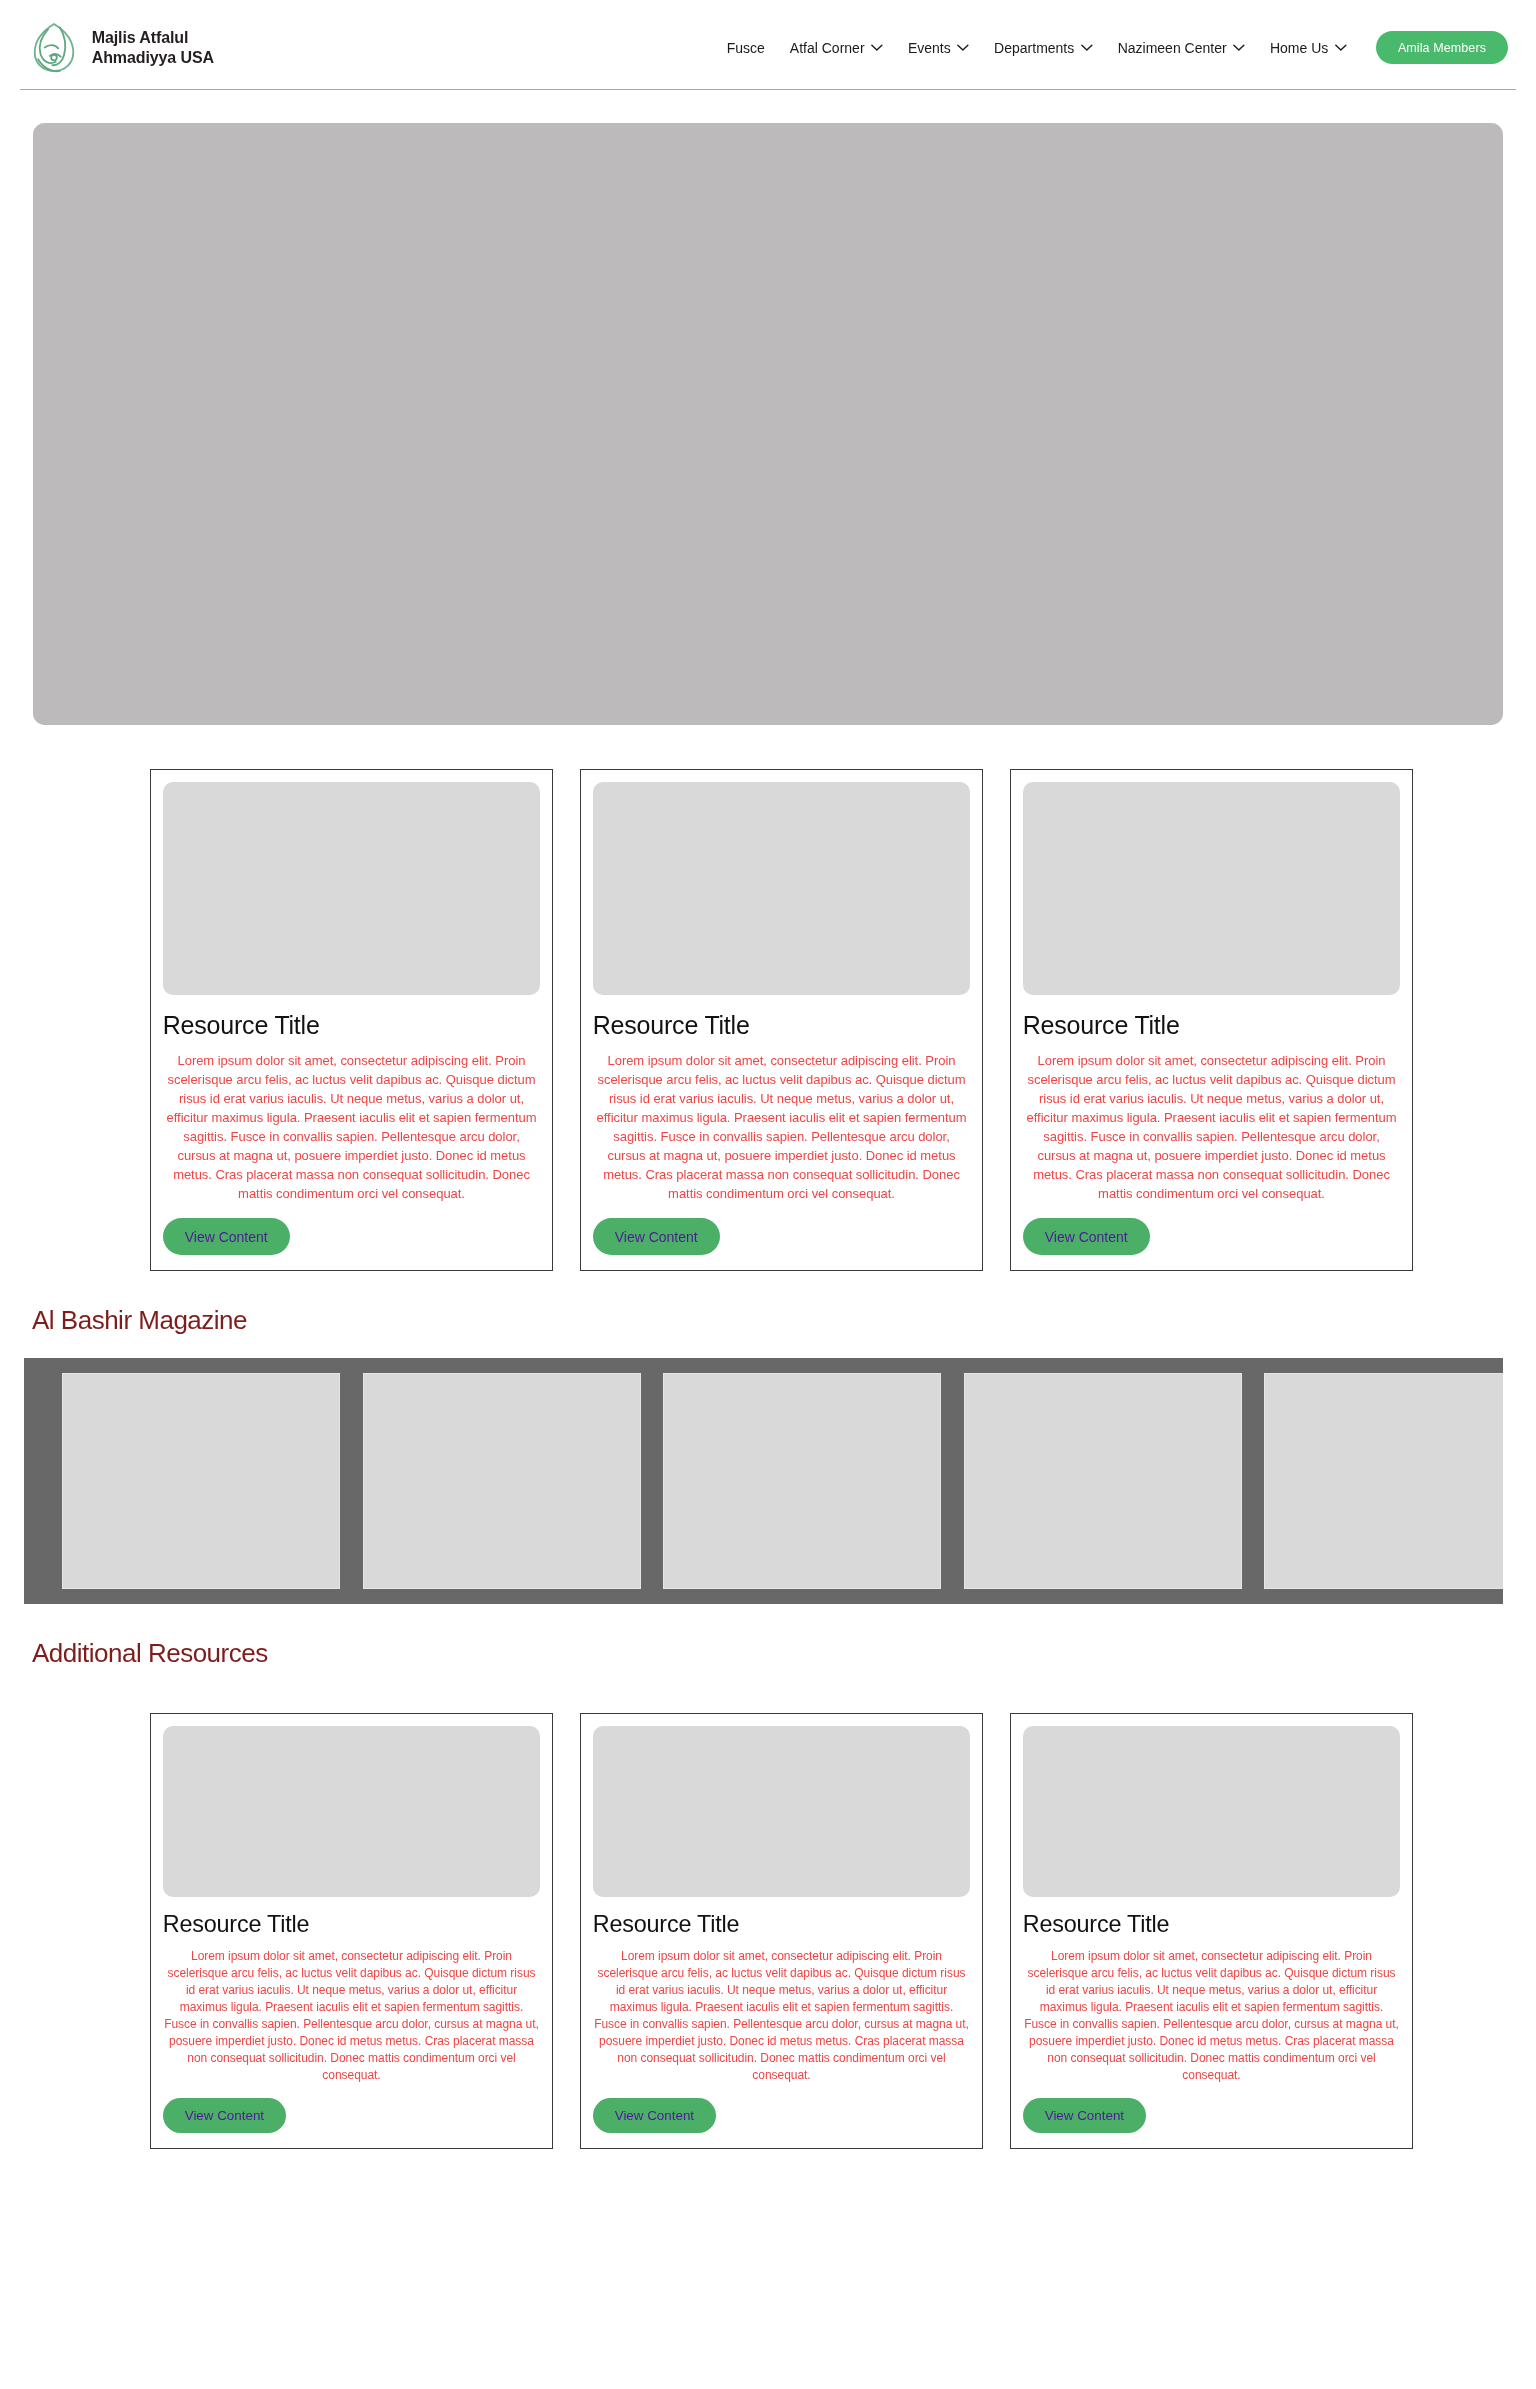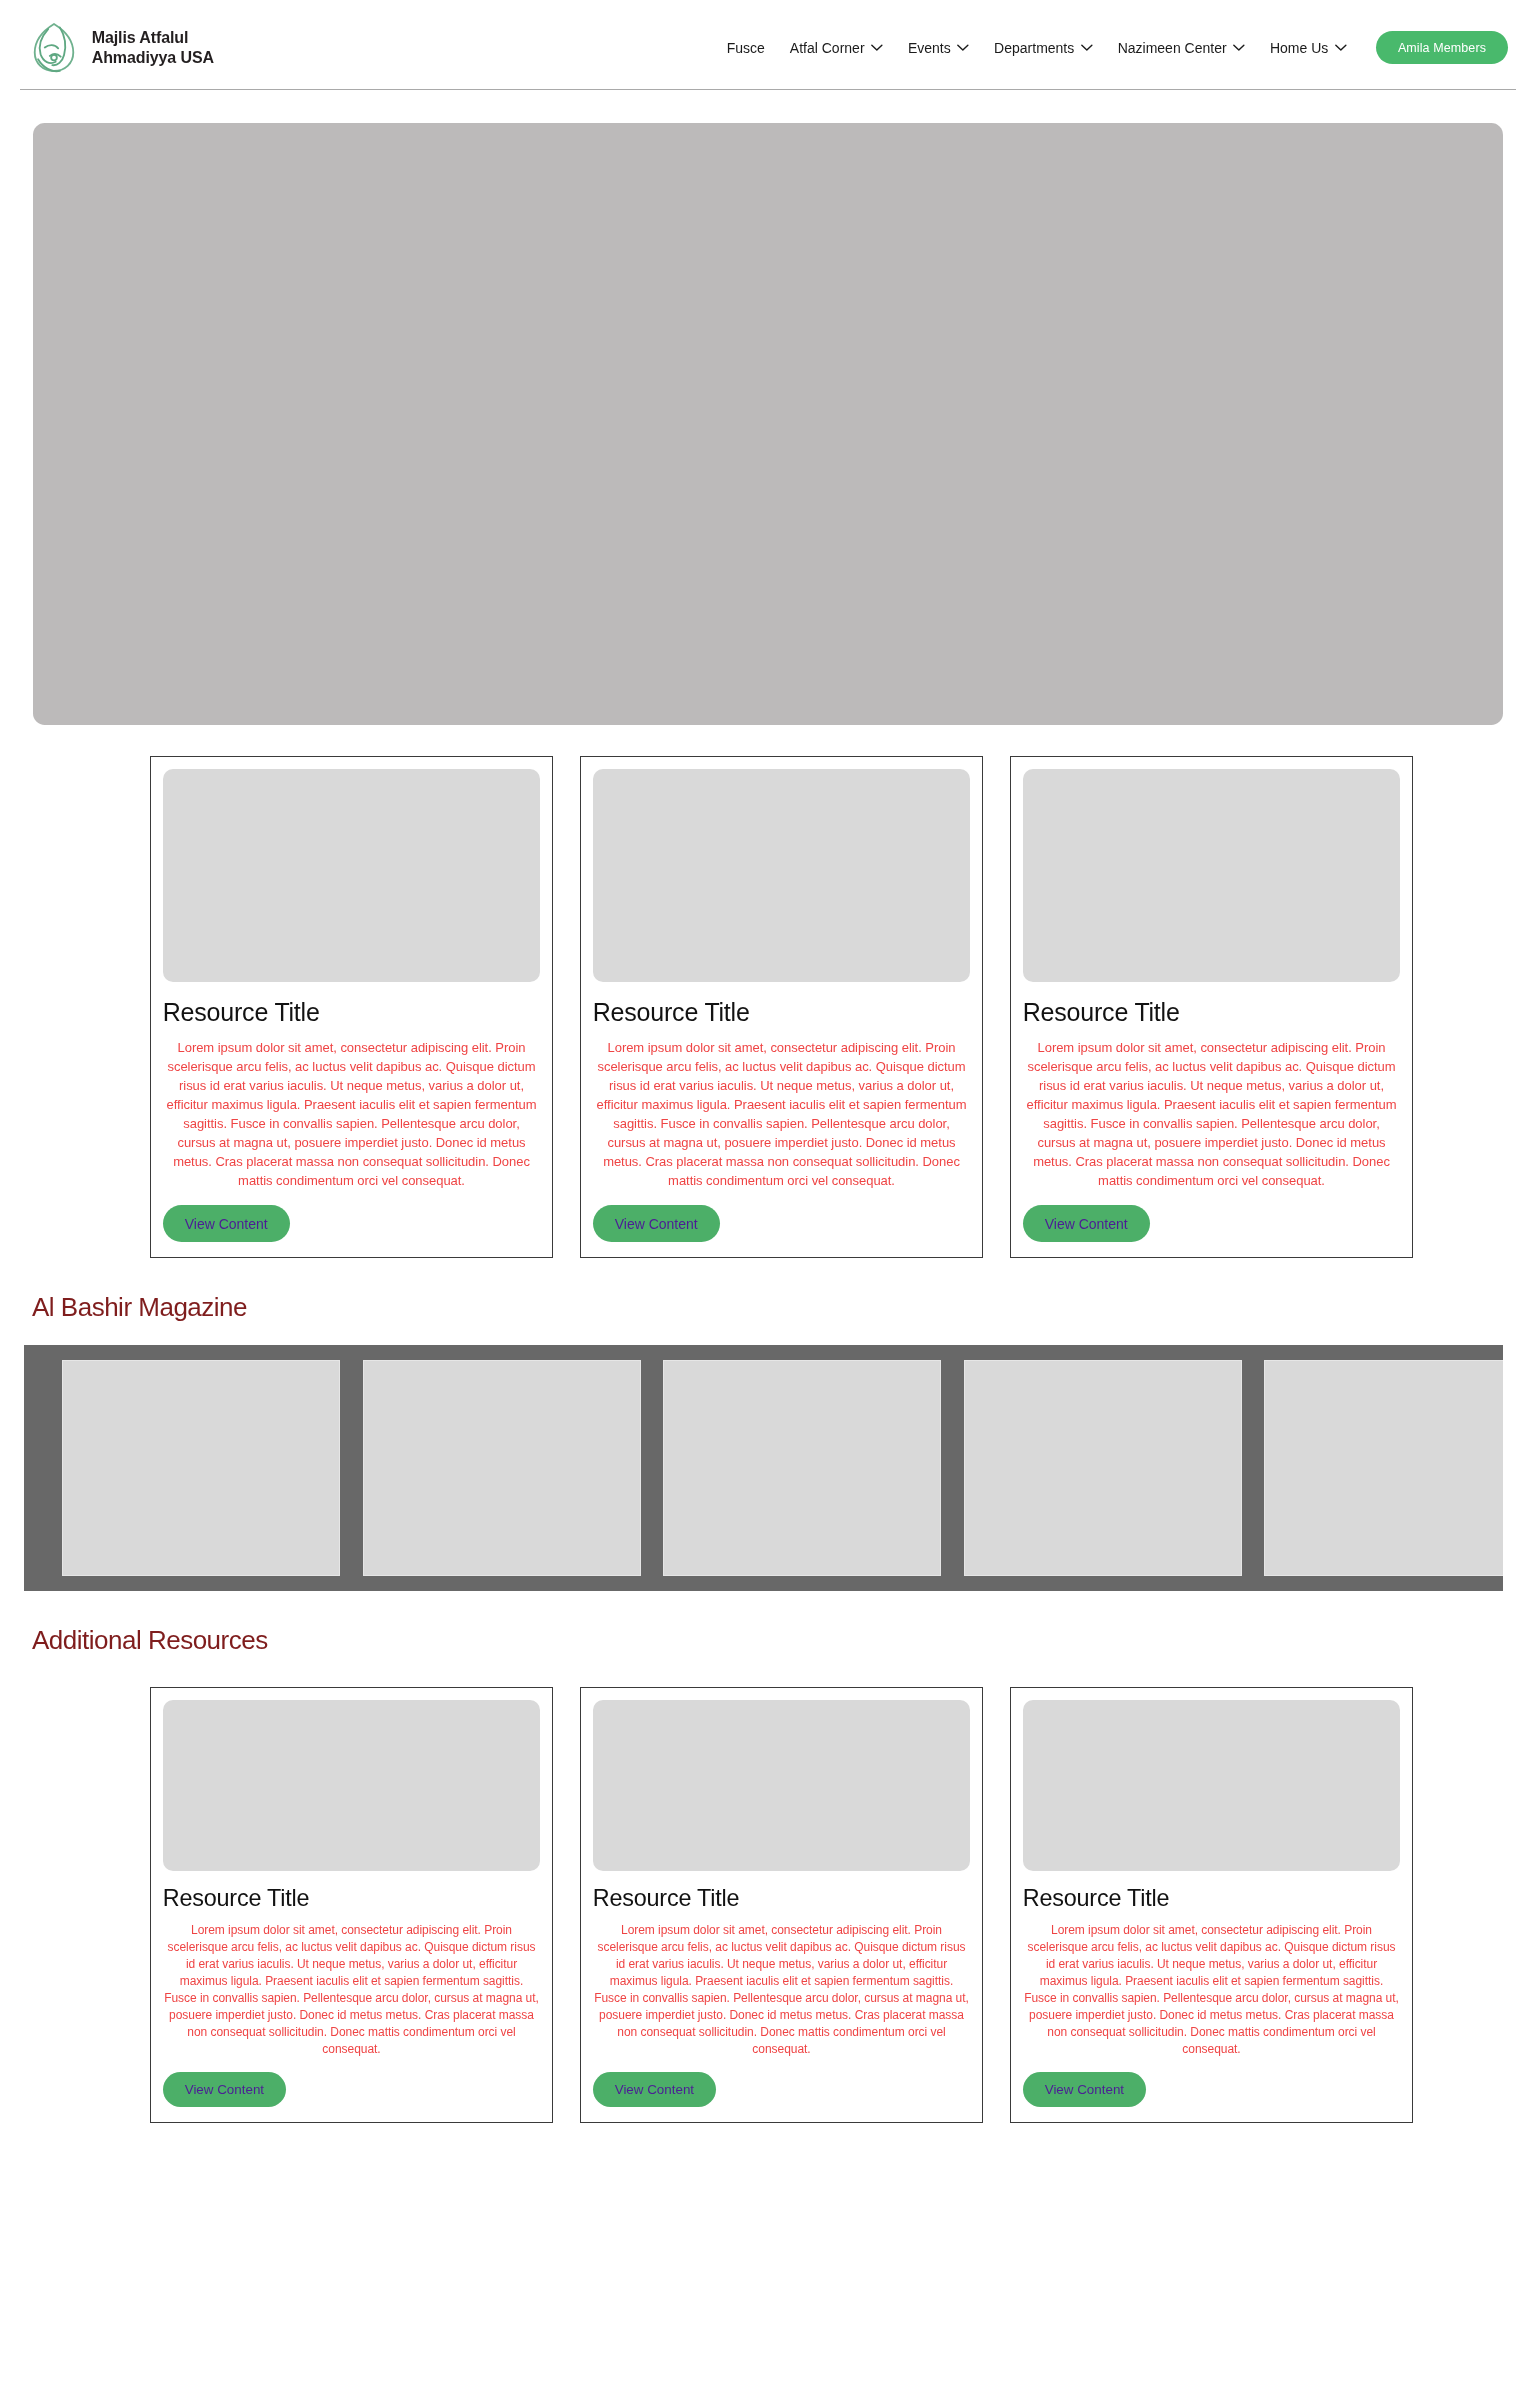--- a/index.html
+++ b/index.html
@@ -121,21 +121,21 @@
     margin: 27px 33px 0 33px;
     height: 602px;
     background: #bcbaba;
     border-radius: 11.7px;
   }
 
   
   .card-grid {
     display: flex;
     gap: 27px;
-    margin: 31px 0 0 0;
+    margin: 44px 0 0 0;
     padding: 0 150px;
     justify-content: flex-start;
   }
 
   .res-card {
     width: 403px;
     flex: 0 0 403px;
     border: 1.3px solid #3a3a3a;
     background: #ffffff;
     padding: 11.7px 11.7px 15px 11.7px;

